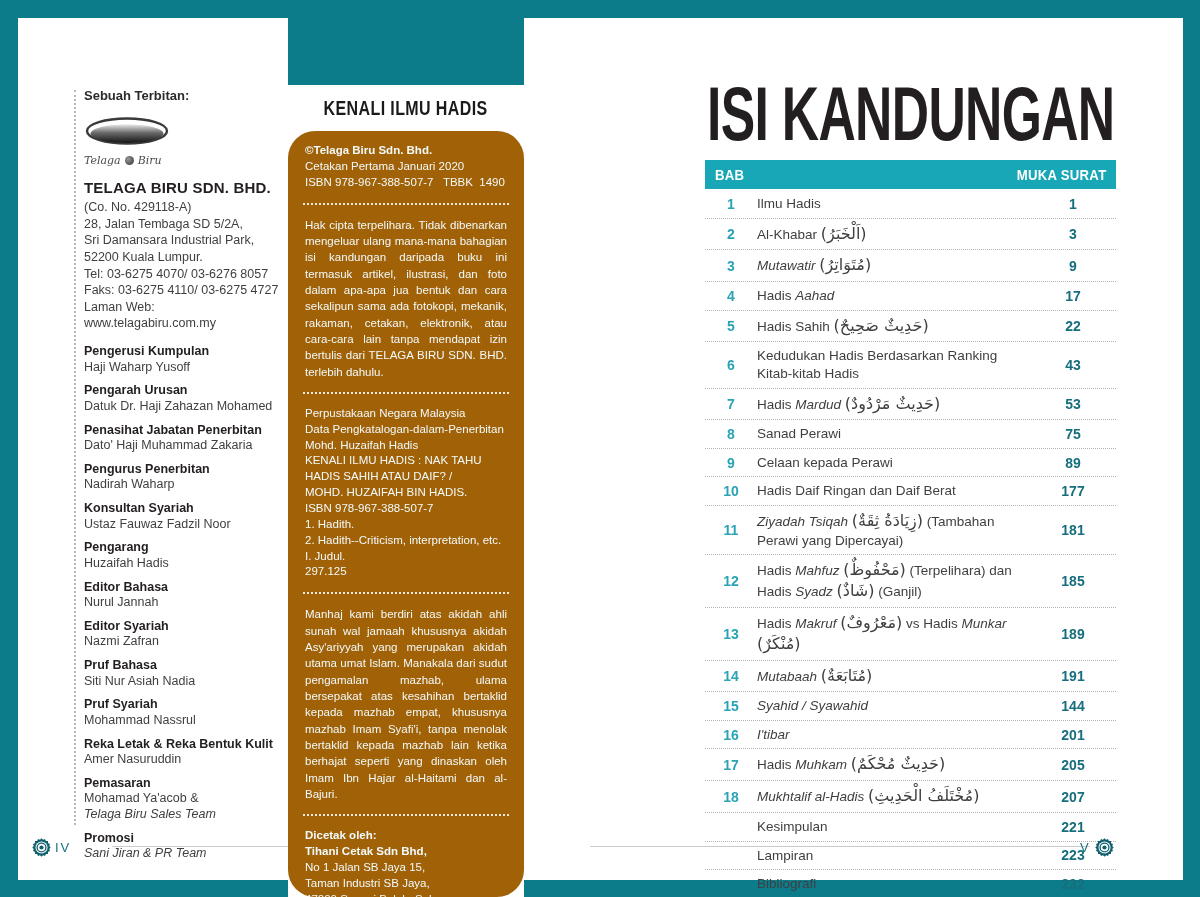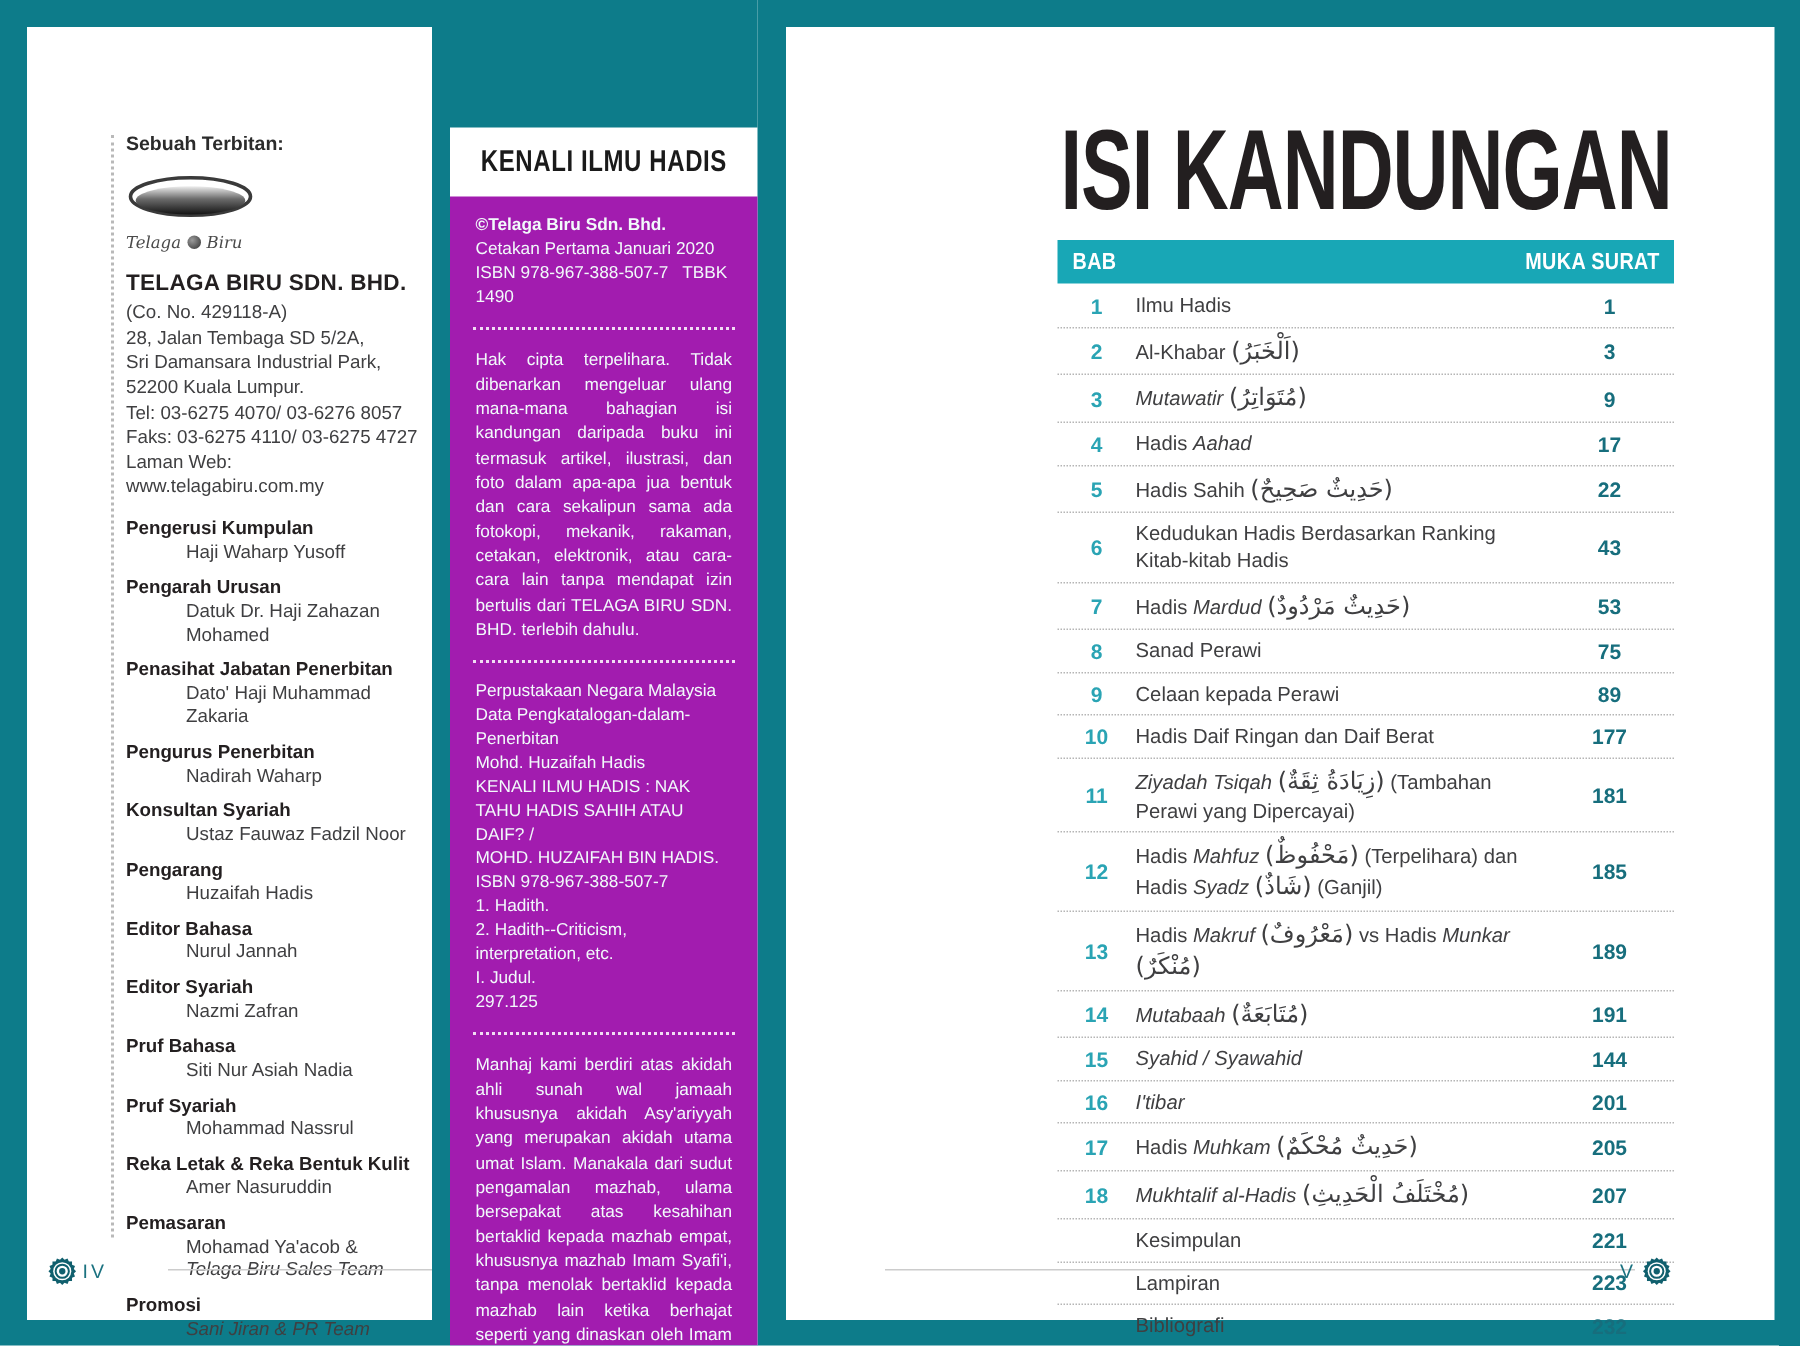--- a/index.html
+++ b/index.html
@@ -18,29 +18,29 @@
   .left-content{position:absolute;left:66px;top:70px;right:8px;color:#3f3f41;}
   .pub-label{font-weight:bold;font-size:13px;color:#2b2b2b;margin-bottom:13px;}
   .logo-wrap{margin-bottom:12px;}
   .logo-script{font-family:"DejaVu Serif",serif;font-style:italic;font-size:11px;color:#4a4a4a;margin-top:2px;display:flex;align-items:center;gap:4px;}
   .logo-dot{width:9px;height:9px;border-radius:50%;background:radial-gradient(circle at 35% 35%, #9a9a9a, #2e2e2e);display:inline-block;}
   .company{font-weight:bold;font-size:15px;color:#231f20;margin-bottom:3px;letter-spacing:.2px;}
   .addr-line{font-size:12.5px;line-height:1.33;}
   .credits{margin-top:12px;}
   .credit{margin-top:8px;}
   .credit-role{font-weight:bold;font-size:12.5px;line-height:1.25;color:#231f20;}
-  .credit-name{font-size:12.5px;line-height:1.25;margin-left:40px;}
+  .credit-name{font-size:12.5px;line-height:1.25;}
   .credit-name.it{font-style:italic;}
 
   
-  .spine{position:absolute;left:300px;top:0;width:205px;height:897px;background:#ffffff;}
+  .spine{position:absolute;left:288px;top:0;width:236px;height:897px;background:#ffffff;}
   .spine-top-block{height:85px;background:#0d7c8a;}
   .spine-title{height:46px;display:flex;align-items:center;justify-content:center;}
   .spine-title span{font-weight:bold;font-size:20px;color:#1a1a1a;letter-spacing:.5px;transform:scaleX(.8);white-space:nowrap;}
-  .spine-body{position:absolute;top:131px;left:0;right:0;bottom:0;background:#a21caf;color:#f2fafb;padding:0 15px;box-sizing:border-box;}
+  .spine-body{position:absolute;top:131px;left:0;right:0;bottom:0;background:#a16207;color:#f2fafb;padding:0 15px;box-sizing:border-box;border-radius:27px;}
   .spine-section{padding:12px 2px;border-bottom:2px dotted rgba(255,255,255,.85);}
   .spine-section:last-child{border-bottom:none;}
   .spine-line{font-size:11.5px;line-height:1.38;white-space:pre-wrap;}
   .spine-line.b{font-weight:bold;}
   .spine-para{font-size:11.5px;line-height:1.42;text-align:justify;}
 
   
   .toc-title{position:absolute;left:183px;top:52px;margin:0;font-size:76px;font-weight:bold;color:#231f20;letter-spacing:-1px;transform:scaleX(.68);transform-origin:left top;white-space:nowrap;}
   .toc-header{position:absolute;left:181px;top:142px;width:411px;height:29px;background:#18a7b6;color:#ffffff;display:flex;align-items:center;justify-content:space-between;padding:4px 10px;box-sizing:border-box;}
   .toc-header span{font-weight:bold;font-size:15.5px;letter-spacing:.3px;transform:scaleX(.85);white-space:nowrap;}

